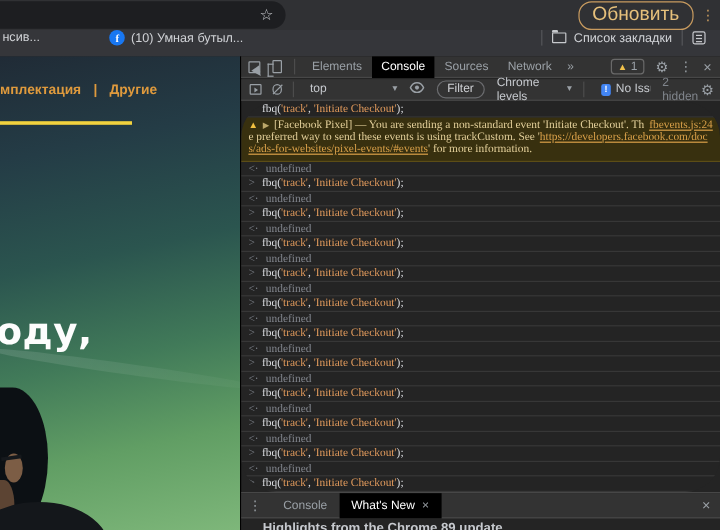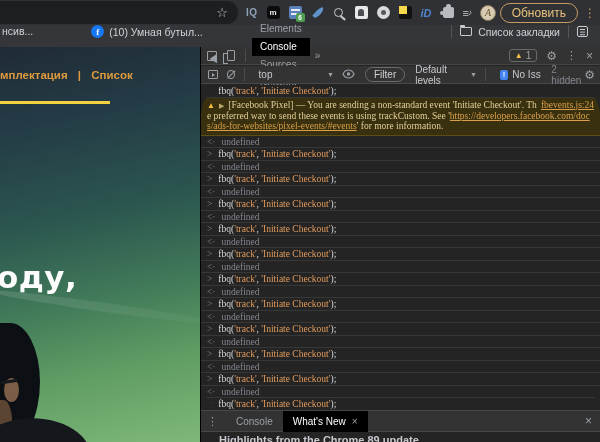--- a/index.html
+++ b/index.html
@@ -38,21 +38,21 @@
   .idl { color:#4f83cc; font-weight:bold; font-style:italic; font-size:11px; }
   .pz { width:11px; height:11px; background:#b8bbc0; border-radius:2px; position:relative; margin-left:2px; }
   .pz::before { content:''; position:absolute; top:-3px; left:3.5px; width:4.5px; height:4.5px; background:#b8bbc0; border-radius:50%; }
   .pz::after  { content:''; position:absolute; left:-3px; top:3.5px; width:4.5px; height:4.5px; background:#b8bbc0; border-radius:50%; }
   .plist { color:#c9cacd; font-size:11px; letter-spacing:-1px; }
   .plist .note { font-size:8px; vertical-align:top; }
   .avatar { width:16px; height:16px; border-radius:50%; background:#d6cab2; border:1px solid #8a7a5c;
             color:#6b5632; font-size:10px; font-family:"Liberation Serif",serif; font-style:italic;
             display:flex; align-items:center; justify-content:center; }
   .right-ctl { position:absolute; right:4px; top:0; height:25px; display:flex; align-items:center; gap:6px; }
-  .update-btn { border:1.5px solid #c89b5f; color:#e6c07b; border-radius:11px; font-size:12px;
+  .update-btn { border:1.5px solid #c89b5f; color:#e6c07b; border-radius:11px; font-size:16px;
                 padding:2px 11px; background:transparent; }
   .gold-dots { color:#c89b5f; font-size:12px; }
   
   .bookmarks { position:absolute; left:0; top:25px; width:600px; height:22px; background:#35363a;
                display:flex; align-items:flex-start; font-size:10.5px; color:#d0d2d6; padding:0 6px 0 2px; }
   .bm-sep { width:1px; height:13px; background:#55565a; margin:0 8px; }
   .fb { width:13px; height:13px; border-radius:50%; background:#1877f2; color:#fff; font-weight:bold; font-size:9px;
         font-family:"Liberation Serif",serif; display:flex; align-items:center; justify-content:center; margin-right:5px; }
   .folder { width:12px; height:9px; border:1.2px solid #c7c9cd; border-radius:1px; position:relative; margin-right:6px; }
   .folder::before { content:''; position:absolute; top:-3px; left:-1px; width:5px; height:2px; background:#c7c9cd; border-radius:1px 1px 0 0; }
@@ -145,39 +145,20 @@
 </style>
 </head>
 <body>
 
 <div id="app">
 
   <div class="topbar">
     <div class="omnibox">
       <span class="star">☆</span>
     </div>
-    <div class="ext-icons">
-      <span class="eicon iq">IQ</span>
-      <span class="eicon msq">m</span>
-      <span class="eicon wp">
-          <span class="badge6">6</span>
-        </span>
-      <span class="eicon feather"></span>
-      <span class="eicon mag"></span>
-      <span class="eicon photo"></span>
-      <span class="eicon compass"></span>
-      <span class="eicon yb"></span>
-      <span class="eicon idl">iD</span>
-      <span class="eicon pz"></span>
-      <span class="eicon plist">
-          <span>≡</span>
-          <span class="note">♪</span>
-        </span>
-      <span class="eicon avatar">A</span>
-    </div>
     <div class="right-ctl">
       <button class="update-btn">Обновить</button>
       <span class="gold-dots">⋮</span>
     </div>
   </div>
 
   <div class="bookmarks">
     <span class="bm-group">
       <span>нсив...</span>
     </span>
@@ -195,38 +176,38 @@
       <span class="bm-group">
         <span class="rlist"></span>
       </span>
     </span>
   </div>
 
   <div class="page">
     <div class="page-nav">
       <span>мплектация</span>
       <span class="sep">|</span>
-      <span>Список</span>
+      <span>Другие</span>
     </div>
     <div class="yline"></div>
     <div class="headline">оду,</div>
     <div class="streak"></div>
     <div class="hair"></div>
     <div class="ear"></div>
     <div class="temple"></div>
     <div class="jaw"></div>
     <div class="shoulder"></div>
   </div>
 
   <div class="devtools">
     <div class="dt-tabs">
       <span class="ticon inspect"></span>
       <span class="ticon device"></span>
       <span class="vsep"></span>
-      <span id="main-tabs" style="display:flex;flex-direction:column;">
+      <span id="main-tabs" style="display:flex;">
           <span class="dt-tab">Elements</span>
           <span class="dt-tab selected">Console</span>
           <span class="dt-tab">Sources</span>
           <span class="dt-tab">Network</span>
         </span>
       <span class="chev-more">»</span>
       <span class="tab-right">
         <span class="warn-badge">
           <span class="wtri">▲</span>
           <span>1</span>
@@ -246,21 +227,21 @@
         <span class="dd-arrow">▼</span>
       </span>
       <span class="eye">
         <svg width="13" height="10" viewBox="0 0 13 10">
             <path d="M6.5 1 C2.9 1 1 5 1 5 S2.9 9 6.5 9 12 5 12 5 10.1 1 6.5 1 Z" fill="none" stroke="#9aa0a6" stroke-width="1.2"></path>
             <circle cx="6.5" cy="5" r="1.7" fill="#9aa0a6"></circle>
           </svg>
       </span>
       <span class="filter-pill">Filter</span>
       <span class="levels">
-        <span>Default levels</span>
+        <span>Chrome levels</span>
         <span class="dd-arrow">▼</span>
       </span>
       <span class="vsep" style="margin-left:8px;"></span>
       <span class="issues-ic">!</span>
       <span class="no-issues">No Issu</span>
       <span class="hidden-lbl">2 hidden</span>
       <span class="gear tb-gear">⚙</span>
     </div>
 
     <div class="console" id="console-messages">

